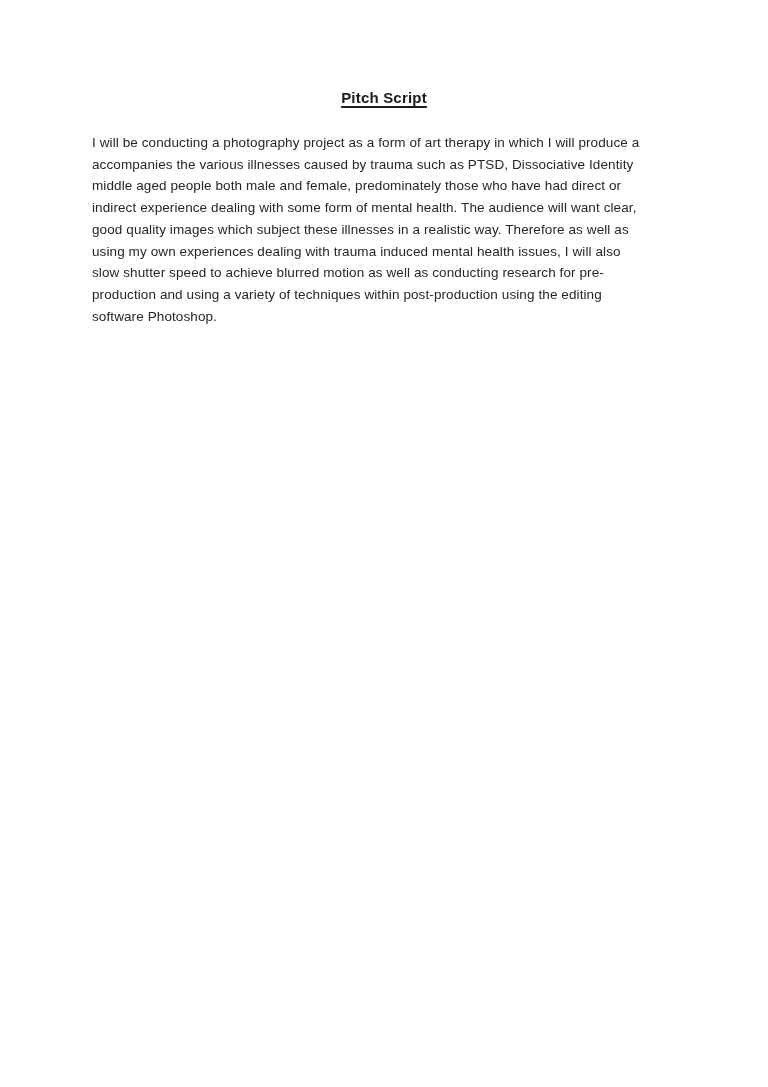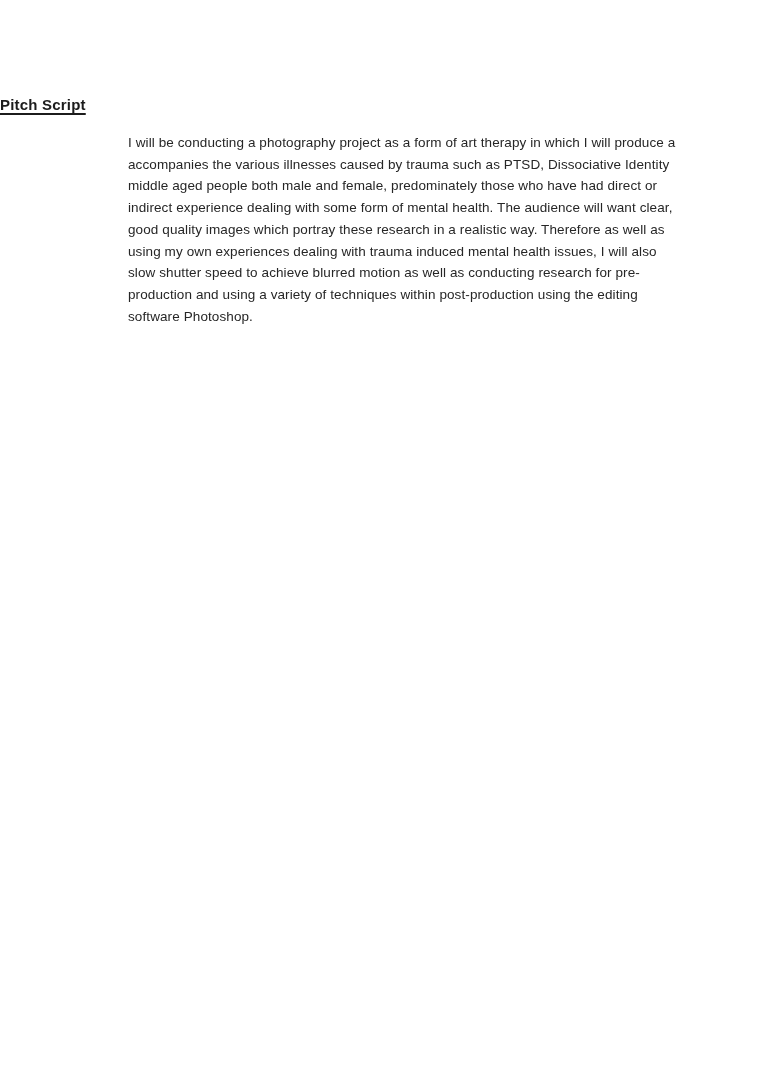--- a/index.html
+++ b/index.html
@@ -10,24 +10,24 @@
   .page {
     position: relative;
     width: 768px;
     height: 1087px;
     background: #ffffff;
     overflow: hidden;
     font-family: "Liberation Sans", "DejaVu Sans", sans-serif;
   }
   .doc-title {
     position: absolute;
-    top: 95px;
+    top: 88px;
     left: 0;
     width: 768px;
-    text-align: left;
+    text-align: center;
     font-size: 15px;
     line-height: 19px;
     font-weight: bold;
     color: #1c1c1c;
     text-decoration: underline;
     text-decoration-thickness: 2px;
     text-underline-offset: 3px;
     letter-spacing: 0.2px;
   }
   .paragraph {
@@ -35,32 +35,31 @@
     top: 132px;
     left: 92px;
     width: 600px;
     color: #262626;
     font-size: 13.5px;
   }
   .text-line {
     line-height: 21.7px;
     white-space: nowrap;
     letter-spacing: 0.1px;
-    margin-left: 36px;
   }
 </style>
 </head>
 <body>
 
 <div class="page">
   <div class="doc-title">Pitch Script</div>
   <div class="paragraph">
       <div class="text-line">I will be conducting a photography project as a form of art therapy in which I will produce a</div>
       <div class="text-line">accompanies the various illnesses caused by trauma such as PTSD, Dissociative Identity</div>
       <div class="text-line">middle aged people both male and female, predominately those who have had direct or</div>
       <div class="text-line">indirect experience dealing with some form of mental health. The audience will want clear,</div>
-      <div class="text-line">good quality images which portray these research in a realistic way. Therefore as well as</div>
+      <div class="text-line">good quality images which subject these illnesses in a realistic way. Therefore as well as</div>
       <div class="text-line">using my own experiences dealing with trauma induced mental health issues, I will also</div>
       <div class="text-line">slow shutter speed to achieve blurred motion as well as conducting research for pre-</div>
       <div class="text-line">production and using a variety of techniques within post-production using the editing</div>
       <div class="text-line">software Photoshop.</div>
     </div>
 </div>
 
 </body></html>

